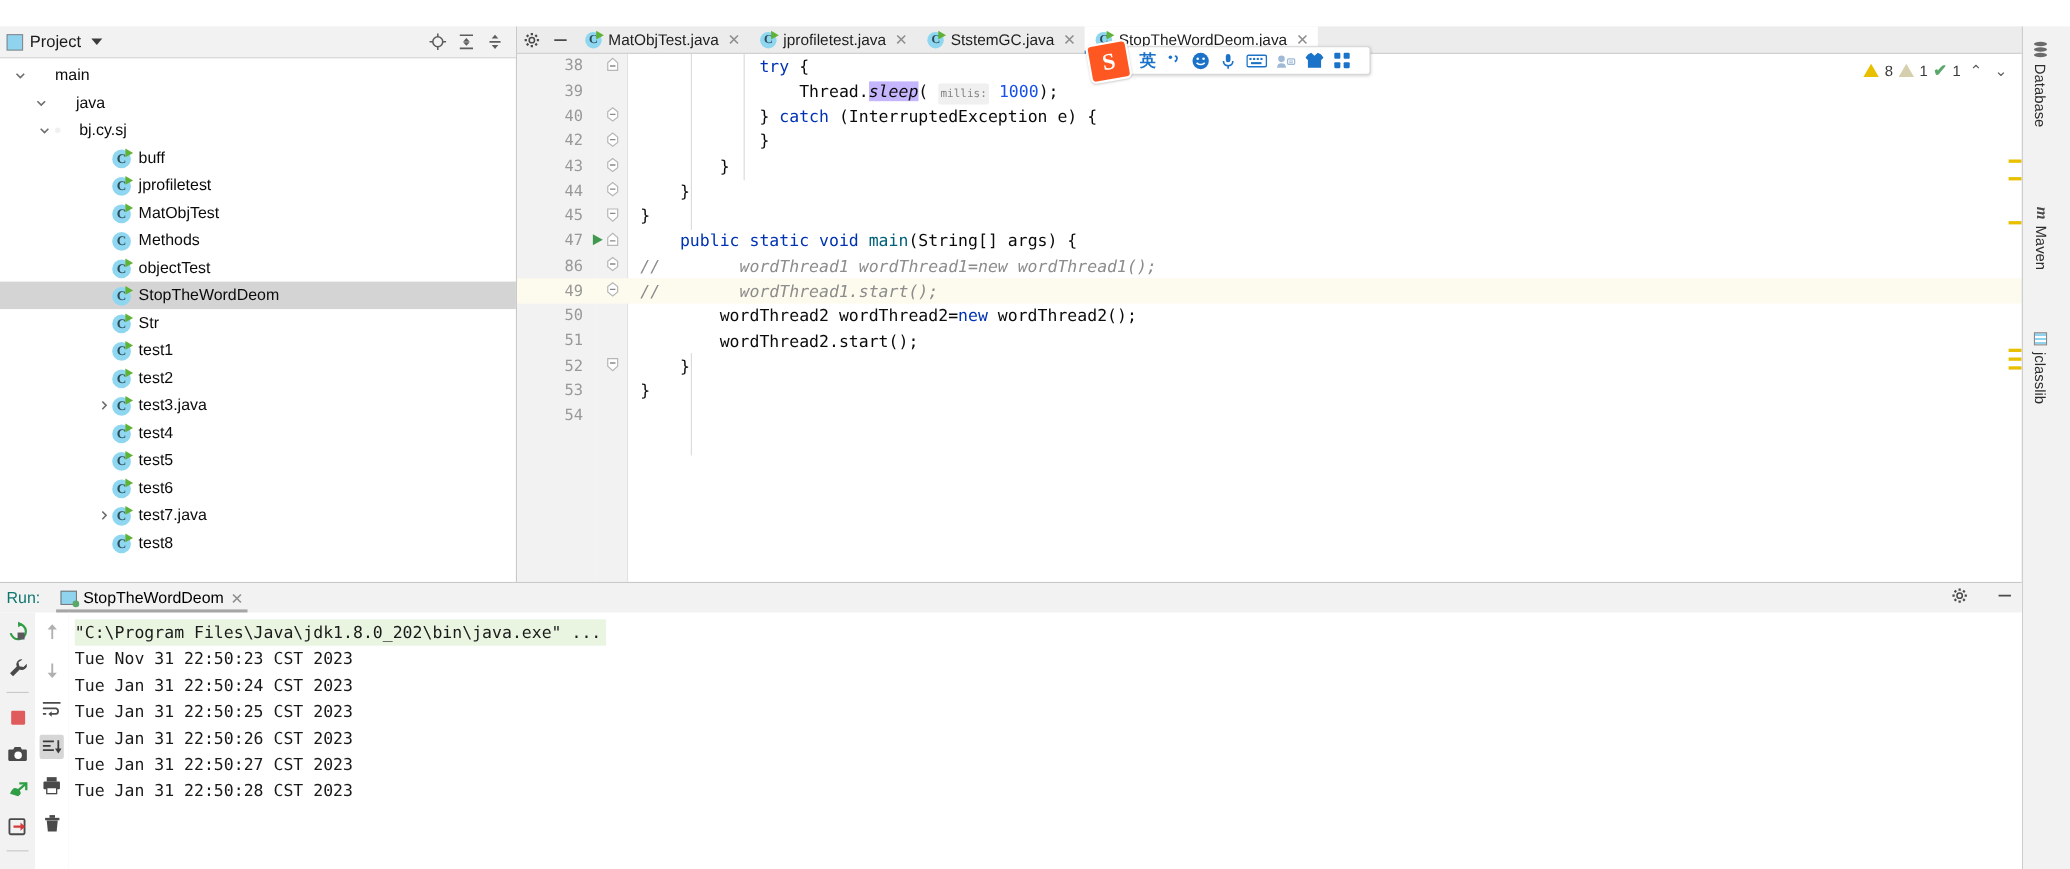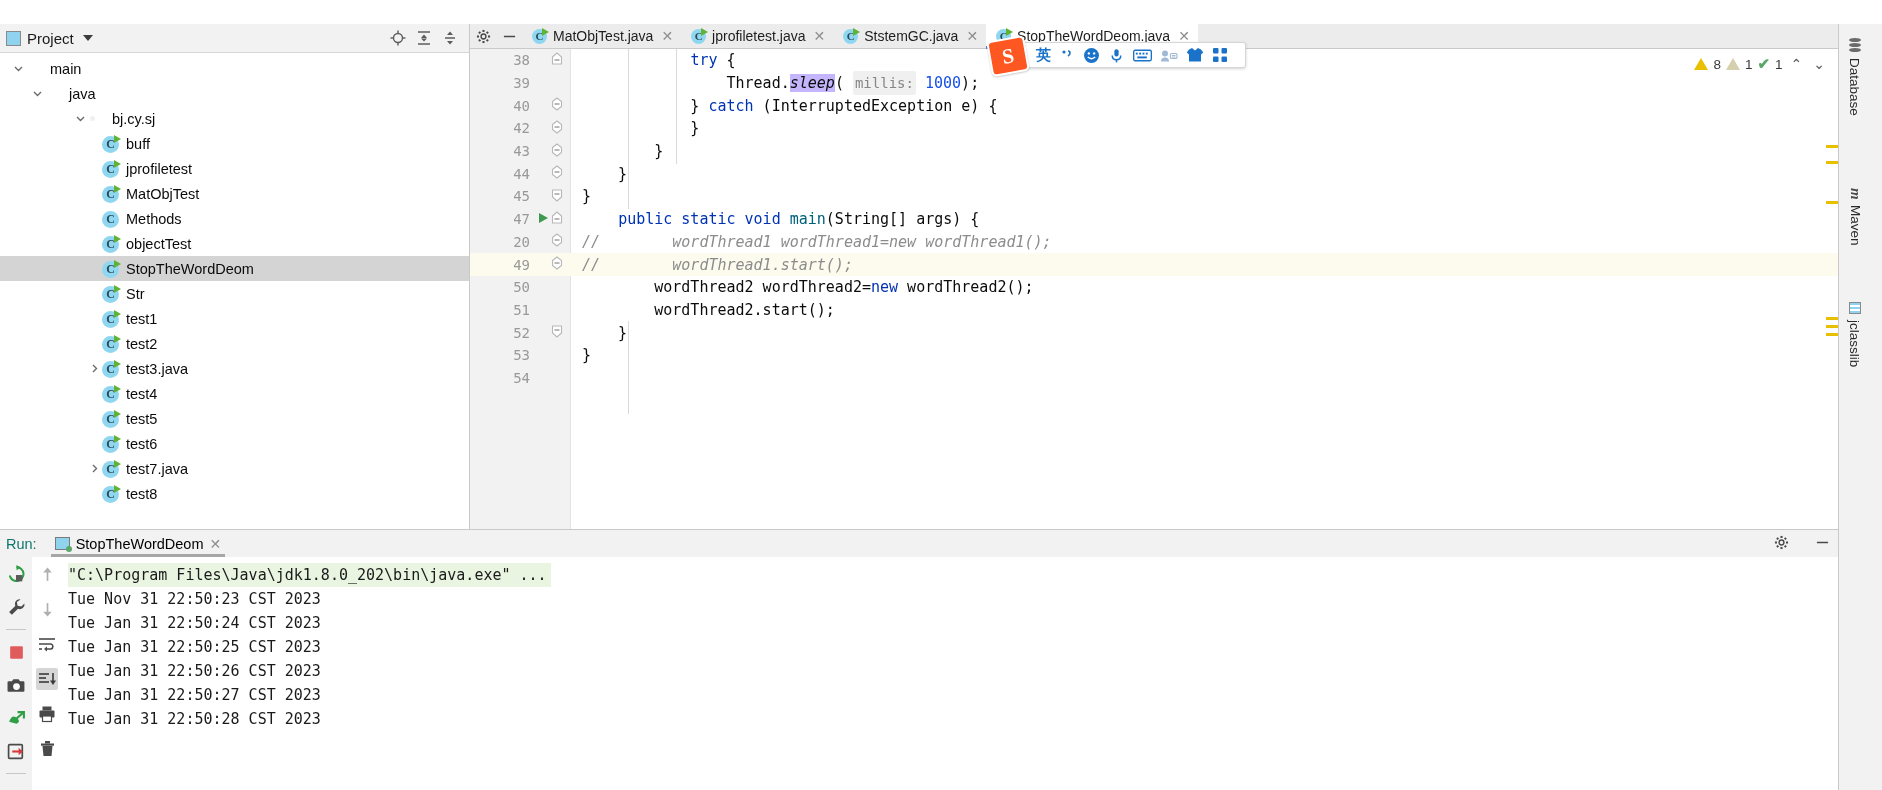--- a/index.html
+++ b/index.html
@@ -119,21 +119,21 @@
   .runarrow {
     position: absolute; left: 66px; width: 14px; text-align:center;
     color: #59a869; font-size: 12px;
   }
   .foldmark { position:absolute; left:80px; width: 14px; text-align:center; color:#b0b0b0; font-size:12px; }
   .codetext { position: absolute; left: 112px; white-space: pre; font-size: 15px; color: #0b0b0b;
      font-family: "DejaVu Sans Mono", monospace; }
 
   .kw { color: #0033b3; font-weight: 500; }
   .cmt { color: #8c8c8c; font-style: italic; }
-  .param-hint { background:#f0f0f0; color:#868686; font-size:14px; border-radius:2px; padding:4px 2px; }
+  .param-hint { background:#f0f0f0; color:#868686; font-size:10px; border-radius:2px; padding:4px 2px; }
   .num { color: #1750eb; }
   .usage { background:#c4b5fd; font-style: italic; }
 
   .indent-guide { position:absolute; top:0; bottom:0; width:1px; background:#d9d9d9; }
 
   
   .inspect-widget {
     position: absolute; right: 10px; top: 6px; display: flex; align-items: center; gap: 5px;
     font-size: 13.5px; color: #3a3a3a; z-index: 5;
   }
@@ -277,21 +277,21 @@
         </div>
         <div class="tree-row" style="padding-left: 29px;">
           <span class="chev">
             <svg width="11" height="11" viewBox="0 0 11 11">
               <path d="M2 4 L5.5 7.5 L9 4" fill="none" stroke="#6b6b6b" stroke-width="1.4"></path>
             </svg>
           </span>
           <span class="node-icon"><span class="fld blue"></span></span>
           <span class="node-label">java</span>
         </div>
-        <div class="tree-row" style="padding-left: 72px;">
+        <div class="tree-row" style="padding-left: 32px;">
           <span class="chev">
             <svg width="11" height="11" viewBox="0 0 11 11">
               <path d="M2 4 L5.5 7.5 L9 4" fill="none" stroke="#6b6b6b" stroke-width="1.4"></path>
             </svg>
           </span>
           <span class="node-icon"><span class="fld pkg"></span></span>
           <span class="node-label">bj.cy.sj</span>
         </div>
         <div class="tree-row" style="padding-left: 86px;">
           <span class="chev"></span>
@@ -520,21 +520,21 @@
             <span class="runarrow"><svg width="11" height="12" viewBox="0 0 11 12">
                 <path d="M1 1 L10 6 L1 11 Z" fill="#3f9a50"></path>
               </svg></span>
             <span class="foldmark"><svg width="12" height="14" viewBox="0 0 12 14">
                 <path d="M1.5 5 L6 1 L10.5 5 L10.5 12 L1.5 12 Z" fill="#fff" stroke="#b7b7b7" stroke-width="1.1"></path>
                 <line x1="3.5" y1="8" x2="8.5" y2="8" stroke="#8a8a8a" stroke-width="1.2"></line>
               </svg></span>
             <span class="codetext"><span>    </span><span class="kw">public static void</span><span> </span><span style="color: rgb(0, 98, 122);">main</span><span>(String[] args) {</span></span>
           </div>
           <div class="line">
-            <span class="lnum">20</span>
+            <span class="lnum">86</span>
             <span class="foldmark"><svg width="12" height="14" viewBox="0 0 12 14">
                 <path d="M1.5 4.5 L6 1 L10.5 4.5 L10.5 9.5 L6 13 L1.5 9.5 Z" fill="#fff" stroke="#b7b7b7" stroke-width="1.1"></path>
                 <line x1="3.5" y1="7" x2="8.5" y2="7" stroke="#8a8a8a" stroke-width="1.2"></line>
               </svg></span>
             <span class="codetext"><span class="cmt">//        wordThread1 wordThread1=new wordThread1();</span></span>
           </div>
           <div class="line hl">
             <span class="lnum">49</span>
             <span class="foldmark"><svg width="12" height="14" viewBox="0 0 12 14">
                 <path d="M1.5 4.5 L6 1 L10.5 4.5 L10.5 9.5 L6 13 L1.5 9.5 Z" fill="#fff" stroke="#b7b7b7" stroke-width="1.1"></path>

